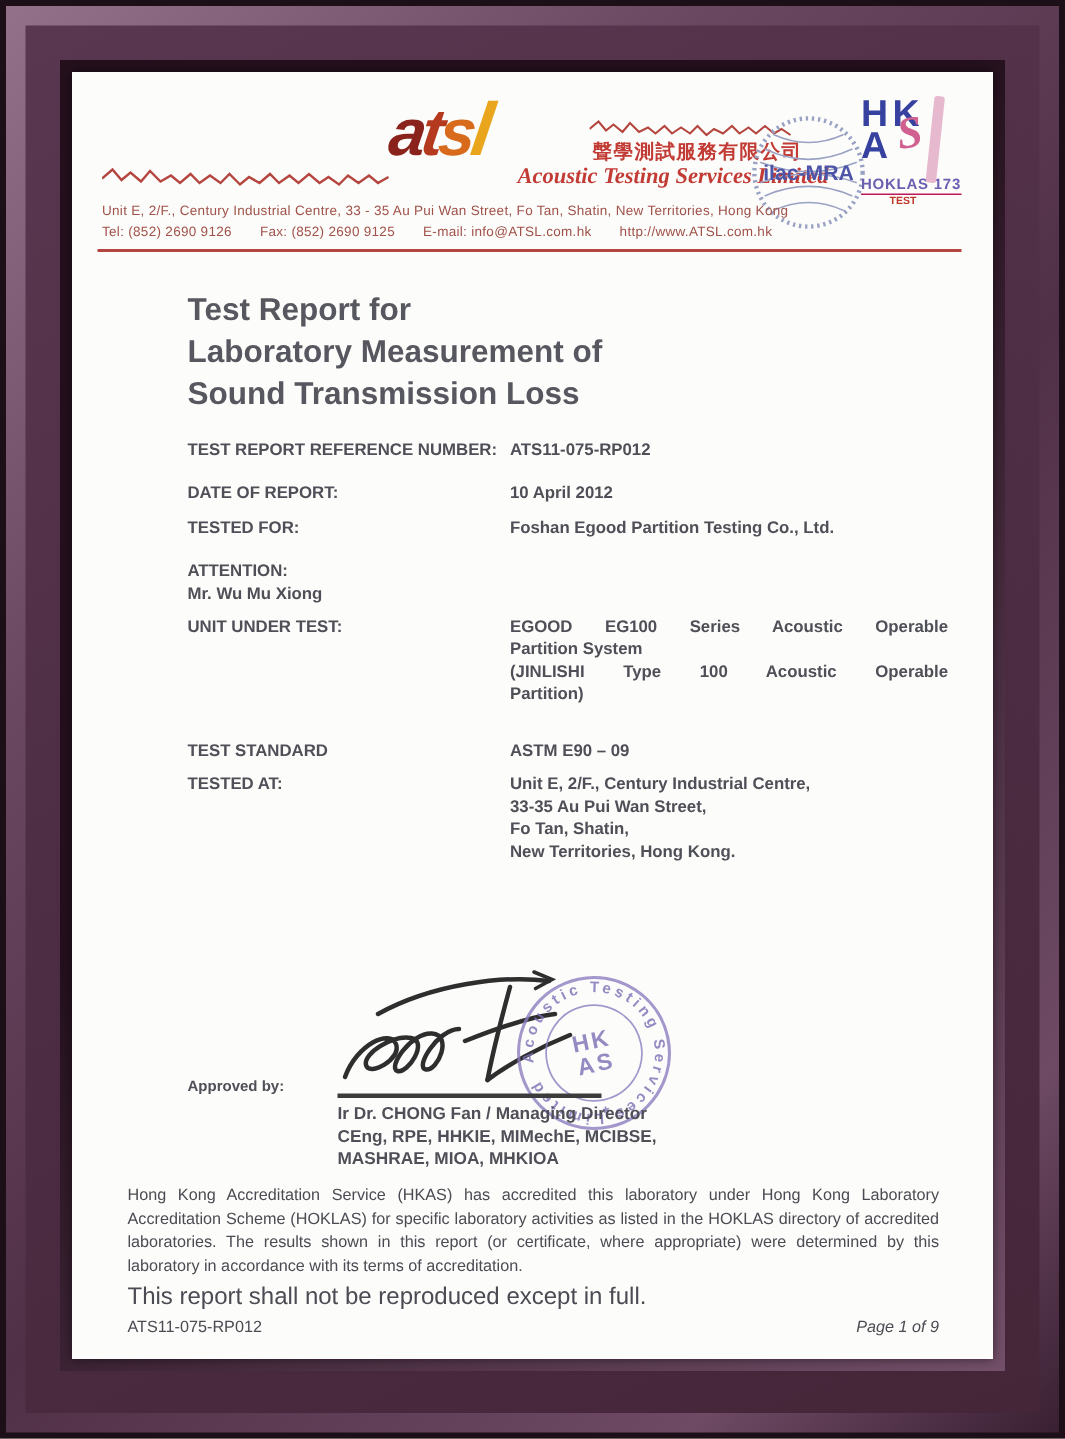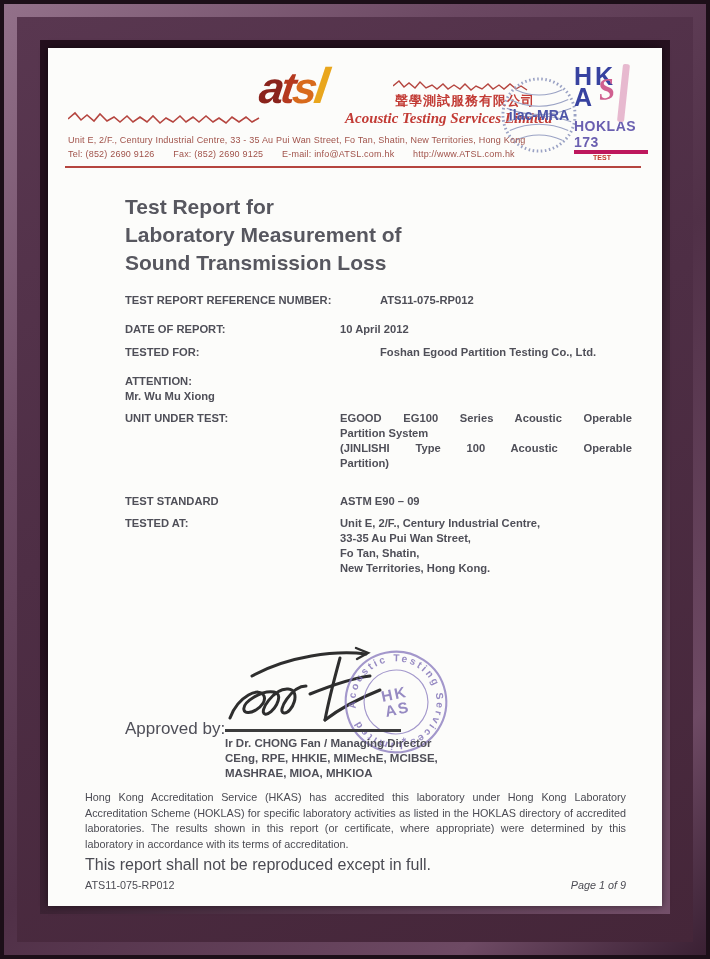--- a/index.html
+++ b/index.html
@@ -38,40 +38,40 @@
   
   .ilac{left:452px;top:28px;width:78px;height:78px;}
   
   .hkas{left:526px;top:18px;width:74px;text-align:left;}
   .hkas-letters{position:relative;color:#3742a0;font-weight:bold;font-size:25px;
     line-height:21px;letter-spacing:3px;font-family:"Liberation Sans",sans-serif;}
   .hkas-pink-s{position:absolute;left:24px;top:12px;color:#d06090;font-size:30px;
     font-style:italic;font-family:"Liberation Serif","DejaVu Serif",serif;transform:rotate(-8deg);}
   .hkas-pink-bar{position:absolute;left:46px;top:-2px;width:7px;height:58px;
     background:#e7b9cf;transform:rotate(6deg);border-radius:2px;}
-  .hoklas{margin-top:10px;font-size:14px;font-weight:bold;color:#6a5fb0;
-    border-bottom:4px solid #be185d;display:inline-block;letter-spacing:.5px;}
+  .hoklas{margin-top:10px;font-size:10px;font-weight:bold;color:#6a5fb0;
+    border-bottom:1px solid #be185d;display:inline-block;letter-spacing:.5px;}
   .hoklas-test{font-size:7px;font-weight:bold;color:#c0392b;text-align:center;width:56px;}
 
   
   .title{left:77px;top:145px;font-size:21px;font-weight:bold;color:#57575f;line-height:28px;}
 
   
   .rows{left:77px;top:245px;width:510px;font-size:11.2px;font-weight:bold;color:#4f4f58;}
   .row{display:flex;line-height:15px;}
   .row .lab{width:215px;flex:none;}
   .row .val{width:292px;}
   .jl{text-align:justify;text-align-last:justify;}
-  .mb14{margin-bottom:14px;gap:40px;} .mb8{margin-bottom:8px;} .mb7{margin-bottom:7px;}
+  .mb14{margin-bottom:14px;} .mb8{margin-bottom:8px;} .mb7{margin-bottom:7px;}
   .mb0{margin-bottom:0;} .mb23{margin-bottom:23px;}
 
   
   .sig-svg{left:170px;top:598px;}
   .stamp{left:290px;top:596px;width:116px;height:116px;opacity:.8;transform:rotate(-12deg);}
-  .approved-label{left:77px;top:671px;font-size:17px;font-weight:400;color:#4f4f58;}
+  .approved-label{left:77px;top:671px;font-size:10px;font-weight:700;color:#4f4f58;}
   .sig-line{left:177px;top:681px;width:176px;height:2.5px;background:#3c3c3c;}
   .name-block{left:177px;top:688px;font-size:11.5px;font-weight:bold;color:#4f4f58;line-height:15px;}
 
   
   .accred{left:37px;top:742px;width:541px;font-size:10.8px;color:#4b4b53;
     line-height:15.5px;text-align:justify;}
   .repro{left:37px;top:808px;font-size:16px;color:#4b4b53;}
   .ref-no{left:37px;top:831px;font-size:10.8px;color:#4b4b53;}
   .page-no{right:36px;top:831px;font-size:10.8px;color:#4b4b53;font-style:italic;}
 </style>

